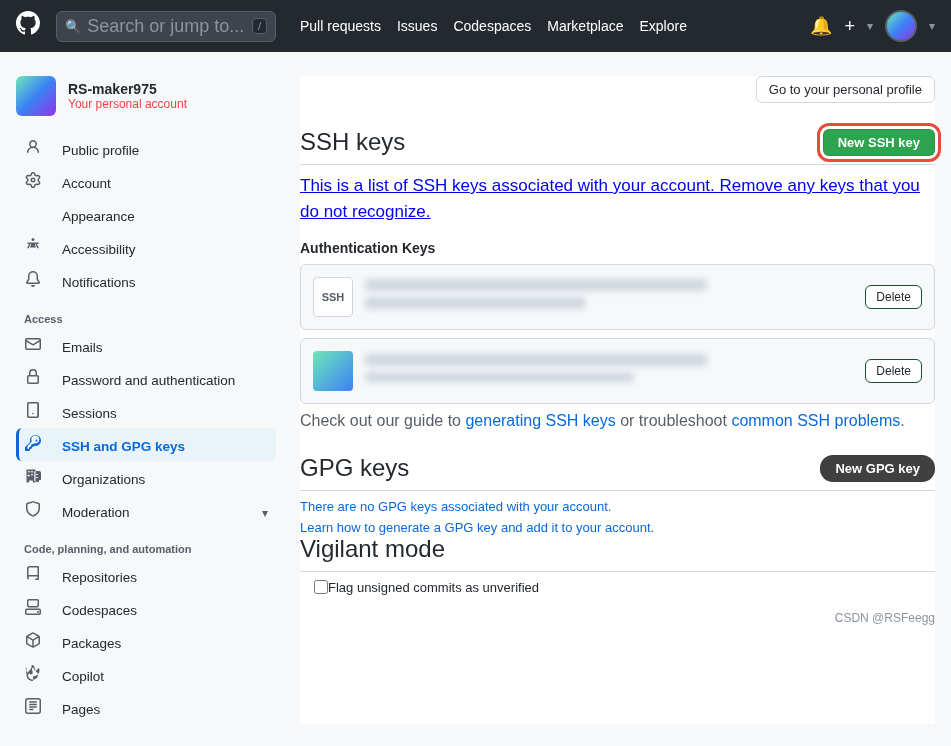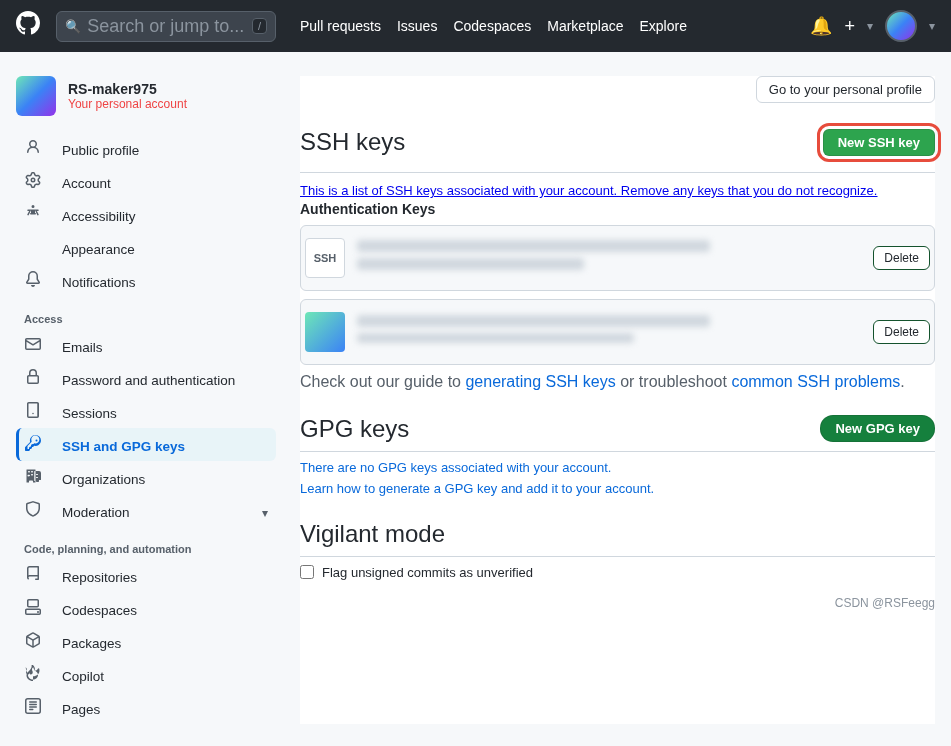--- a/index.html
+++ b/index.html
@@ -158,21 +158,21 @@
       cursor: pointer;
       color: #24292f;
     }
 
     
     .section-header {
       display: flex;
       align-items: center;
       justify-content: space-between;
       margin-bottom: 8px;
-      padding-bottom: 16px;
+      padding-bottom: 8px;
       border-bottom: 1px solid #d0d7de;
     }
     .section-title {
       font-size: 24px;
       font-weight: 400;
       color: #24292f;
     }
     .btn-new-ssh {
       background: #2da44e;
       color: white;
@@ -180,39 +180,40 @@
       border-radius: 6px;
       padding: 5px 14px;
       font-size: 13px;
       font-weight: 600;
       cursor: pointer;
       outline: 3px solid #e74c3c;
       outline-offset: 3px;
     }
 
     .section-desc {
-      font-size: 13px;
+      font-size: 17px;
       color: #0969da;
+      margin-bottom: 16px;
       line-height: 1.5;
       text-decoration: underline;
     }
 
     .auth-keys-label {
       font-weight: 600;
       font-size: 14px;
       margin-bottom: 8px;
       color: #24292f;
     }
 
     
     .key-card {
       border: 1px solid #d0d7de;
       border-radius: 6px;
       margin-bottom: 8px;
-      padding: 12px 4px;
+      padding: 12px 12px;
       display: flex;
       align-items: center;
       gap: 12px;
       background: #f6f8fa;
     }
     .key-thumb {
       width: 40px;
       height: 40px;
       border-radius: 4px;
       flex-shrink: 0;
@@ -257,56 +258,55 @@
     .gpg-header {
       display: flex;
       align-items: center;
       justify-content: space-between;
       margin-bottom: 8px;
       padding-bottom: 8px;
       border-bottom: 1px solid #d0d7de;
       gap: 18px;
     }
     .btn-new-gpg {
-      background: #15803d;
+      background: #404040;
       color: white;
       border: 1px solid rgba(27,31,36,0.15);
       border-radius: 13px;
       padding: 5px 14px;
       font-size: 13px;
       font-weight: 600;
       cursor: pointer;
     }
 
     .gpg-notice {
       font-size: 13px;
       color: #0969da;
       margin-bottom: 6px;
     }
     .gpg-learn {
       font-size: 13px;
       color: #0969da;
-      margin-bottom: 24px;
     }
     .gpg-learn a { color: #0969da; text-decoration: none; }
 
     
     .vigilant-header {
       font-size: 24px;
       font-weight: 400;
       color: #24292f;
       margin-bottom: 8px;
       padding-bottom: 8px;
       border-bottom: 1px solid #d0d7de;
     }
     .vigilant-checkbox-row {
       display: flex;
-      gap: 8px;
-      font-size: 13px;
-      color: #24292f;
+      font-size: 13px;
+      color: #24292f;
+      margin-left: 14px;
     }
     .vigilant-checkbox-row input[type="checkbox"] { width: 14px; height: 14px; cursor: pointer; }
 
     
     .watermark {
       text-align: right;
       font-size: 12px;
       color: #8b949e;
       padding: 8px 0;
       margin-top: 8px;
@@ -370,32 +370,32 @@
         <span class="si-icon">
           <svg width="16" height="16" viewBox="0 0 16 16" fill="#57606a">
               <path d="M8 0a8.2 8.2 0 0 1 .701.031C9.444.095 9.99.645 10.16 1.29l.288 1.107c.018.066.079.158.212.224.231.114.454.243.668.386.123.082.233.09.299.071l1.103-.303c.644-.176 1.392.021 1.82.63.27.385.506.792.704 1.218.315.675.111 1.422-.364 1.891l-.814.806c-.049.048-.098.147-.088.294.016.257.016.515 0 .772-.01.147.038.246.088.294l.814.806c.475.469.679 1.216.364 1.891a7.977 7.977 0 0 1-.704 1.217c-.428.61-1.176.807-1.82.63l-1.102-.302c-.067-.019-.177-.011-.3.071a5.909 5.909 0 0 1-.668.386c-.133.066-.194.158-.211.224l-.29 1.106c-.168.646-.715 1.196-1.458 1.26a8.006 8.006 0 0 1-1.402 0c-.743-.064-1.289-.614-1.458-1.26l-.289-1.106c-.018-.066-.079-.158-.212-.224a5.738 5.738 0 0 1-.668-.386c-.123-.082-.233-.09-.299-.071l-1.103.303c-.644.176-1.392-.021-1.82-.63a8.12 8.12 0 0 1-.704-1.218c-.315-.675-.111-1.422.363-1.891l.815-.806c.05-.048.098-.147.088-.294a6.214 6.214 0 0 1 0-.772c.01-.147-.038-.246-.088-.294l-.815-.806C.635 6.045.431 5.298.746 4.623a7.92 7.92 0 0 1 .704-1.217c.428-.61 1.176-.807 1.82-.63l1.102.302c.067.019.177.011.3-.071.214-.143.437-.272.668-.386.133-.066.194-.158.211-.224l.29-1.106C6.009.645 6.556.095 7.299.03 7.531.01 7.766 0 8 0Zm-.571 1.525c-.036.003-.108.036-.137.146l-.289 1.105c-.147.561-.549.967-.998 1.189-.173.086-.34.183-.5.29-.417.278-.97.423-1.529.27l-1.103-.303c-.109-.03-.175.016-.195.045-.22.312-.412.644-.573.99-.014.031-.021.11.059.19l.815.806c.411.406.562.957.53 1.456a4.709 4.709 0 0 0 0 .582c.032.499-.119 1.05-.53 1.456l-.815.806c-.081.08-.073.159-.059.19.162.346.353.677.573.989.02.03.085.076.195.046l1.102-.303c.56-.153 1.113-.008 1.53.27.161.107.328.204.501.29.447.222.85.629.997 1.189l.289 1.105c.029.109.101.143.137.146a6.6 6.6 0 0 0 1.142 0c.036-.003.108-.036.137-.146l.289-1.105c.147-.561.549-.967.998-1.189.173-.086.34-.183.5-.29.417-.278.97-.423 1.529-.27l1.103.303c.109.029.175-.016.195-.045.22-.313.411-.644.573-.99.014-.031.021-.11-.059-.19l-.815-.806c-.411-.406-.562-.957-.53-1.456a4.709 4.709 0 0 0 0-.582c-.032-.499.119-1.05.53-1.456l.815-.806c.081-.08.073-.159.059-.19a6.464 6.464 0 0 0-.573-.989c-.02-.03-.085-.076-.195-.046l-1.102.303c-.56.153-1.113.008-1.53-.27a4.44 4.44 0 0 0-.501-.29c-.447-.222-.85-.629-.997-1.189l-.289-1.105c-.029-.11-.101-.143-.137-.146a6.6 6.6 0 0 0-1.142 0ZM8 5.5a2.5 2.5 0 1 1 0 5 2.5 2.5 0 0 1 0-5ZM8 7a1 1 0 1 0 0 2 1 1 0 0 0 0-2Z"></path>
             </svg>
         </span>
         <span>Account</span>
       </li>
       <li class="sidebar-item">
         <span class="si-icon">
           <svg width="16" height="16" viewBox="0 0 16 16" fill="#57606a">
+              <path d="M11.134 1.535C9.722 2.562 8.16 4.057 6.tapeta 5.58l-.126.09A5.508 5.508 0 0 0 5 10.5a5.5 5.5 0 1 0 9.5-3.777 16.068 16.068 0 0 0-2.608-4.255c-.26-.31-.521-.619-.758-.933ZM5.8 8.72a3.999 3.999 0 0 1 1.2-5.42 16.71 16.71 0 0 1 1.6 2.2 4.002 4.002 0 0 1-2.8 3.22Z"></path>
+            </svg>
+        </span>
+        <span>Appearance</span>
+      </li>
+      <li class="sidebar-item">
+        <span class="si-icon">
+          <svg width="16" height="16" viewBox="0 0 16 16" fill="#57606a">
               <path d="M9.5 1.5a1.5 1.5 0 1 1-3 0 1.5 1.5 0 0 1 3 0ZM6 5.185l-2.26 4.73a.75.75 0 1 1-1.36-.64L4.155 6H3a.75.75 0 0 1 0-1.5h10A.75.75 0 0 1 13 6h-1.155l1.775 3.275a.75.75 0 1 1-1.36.64L10 5.185V8h.25a.75.75 0 0 1 0 1.5H5.75a.75.75 0 0 1 0-1.5H6V5.185Z"></path>
             </svg>
         </span>
         <span>Accessibility</span>
-      </li>
-      <li class="sidebar-item">
-        <span class="si-icon">
-          <svg width="16" height="16" viewBox="0 0 16 16" fill="#57606a">
-              <path d="M11.134 1.535C9.722 2.562 8.16 4.057 6.tapeta 5.58l-.126.09A5.508 5.508 0 0 0 5 10.5a5.5 5.5 0 1 0 9.5-3.777 16.068 16.068 0 0 0-2.608-4.255c-.26-.31-.521-.619-.758-.933ZM5.8 8.72a3.999 3.999 0 0 1 1.2-5.42 16.71 16.71 0 0 1 1.6 2.2 4.002 4.002 0 0 1-2.8 3.22Z"></path>
-            </svg>
-        </span>
-        <span>Appearance</span>
       </li>
       <li class="sidebar-item">
         <span class="si-icon">
           <svg width="16" height="16" viewBox="0 0 16 16" fill="#57606a">
               <path d="M8 16a2 2 0 0 0 1.985-1.75c.017-.137-.097-.25-.235-.25h-3.5c-.138 0-.252.113-.235.25A2 2 0 0 0 8 16ZM3 5a5 5 0 0 1 10 0v2.947c0 .05.015.098.042.139l1.703 2.555A1.519 1.519 0 0 1 13.482 13H2.518a1.516 1.516 0 0 1-1.263-2.36l1.703-2.554A.255.255 0 0 0 3 7.947Zm5-3.5A3.5 3.5 0 0 0 4.5 5v2.947c0 .346-.102.683-.294.97l-1.703 2.556a.017.017 0 0 0-.003.01l.001.006c0 .002.002.004.004.006l.006.004.007.001h10.964l.007-.001.006-.004.004-.006.001-.007a.017.017 0 0 0-.003-.01l-1.703-2.554a1.745 1.745 0 0 1-.294-.97V5A3.5 3.5 0 0 0 8 1.5Z"></path>
             </svg>
         </span>
         <span>Notifications</span>
       </li>
     </ul>

